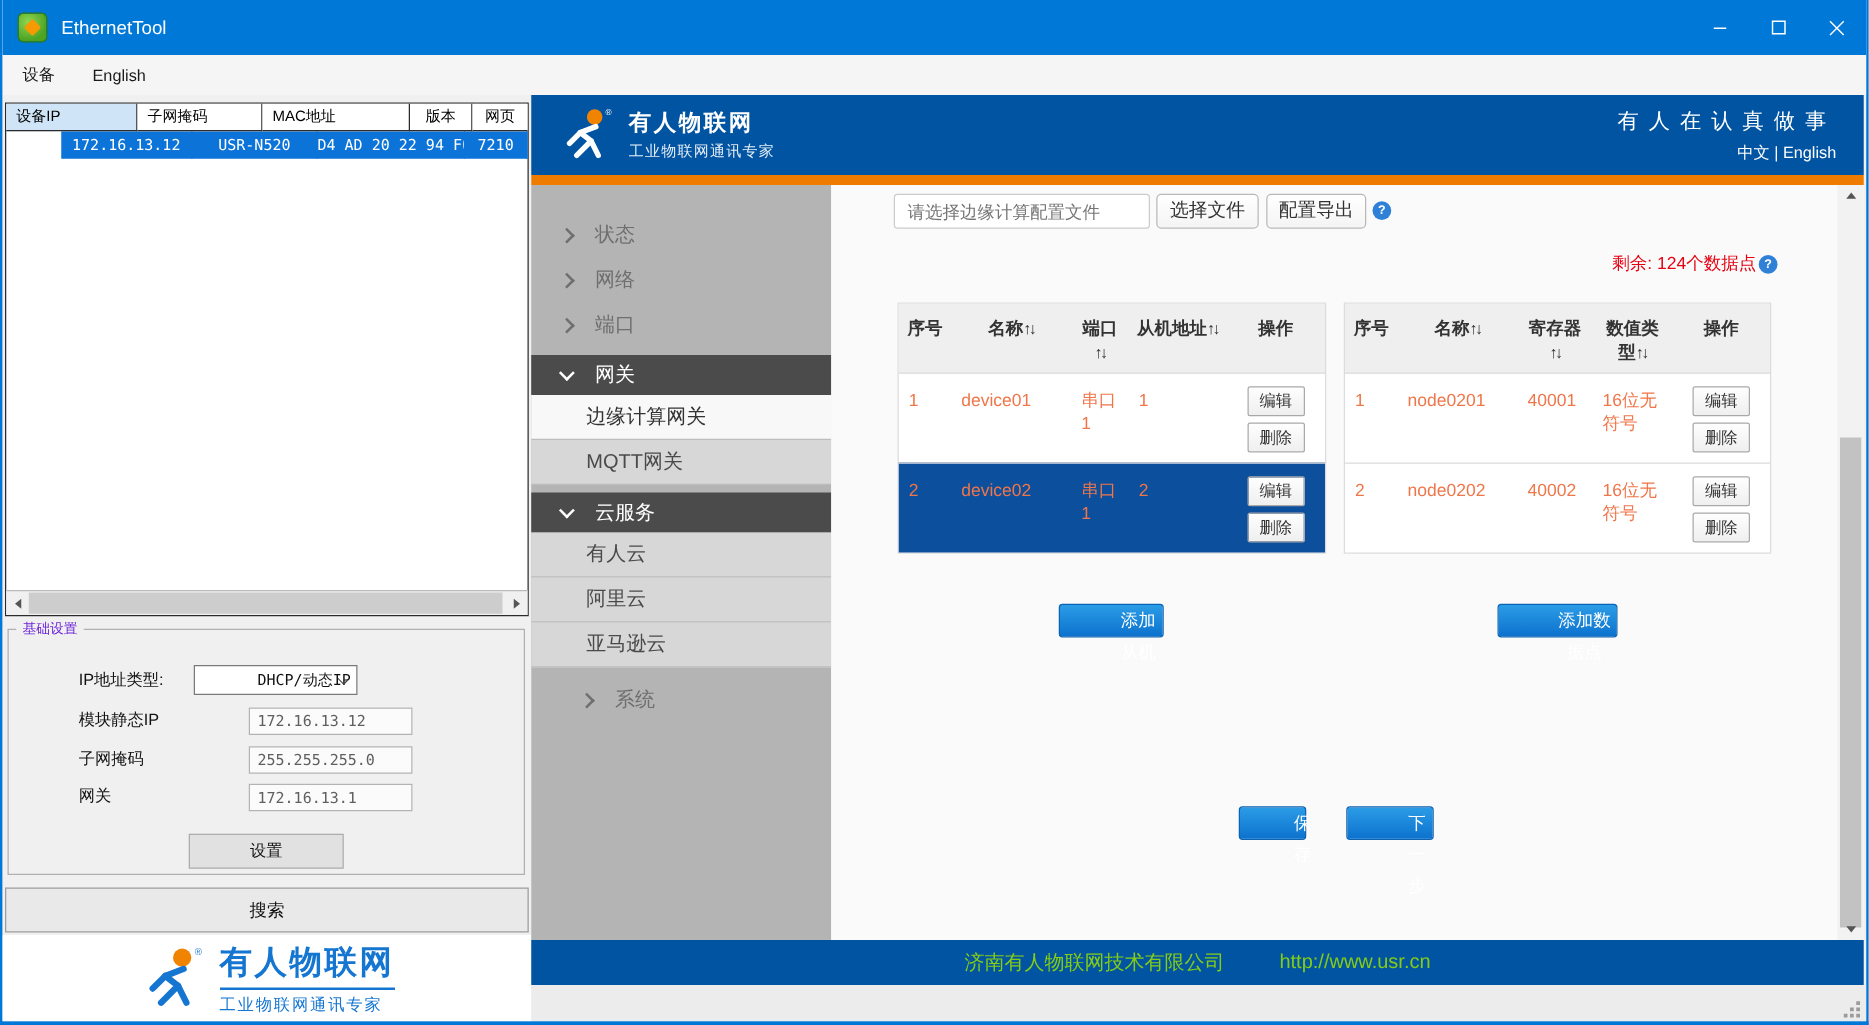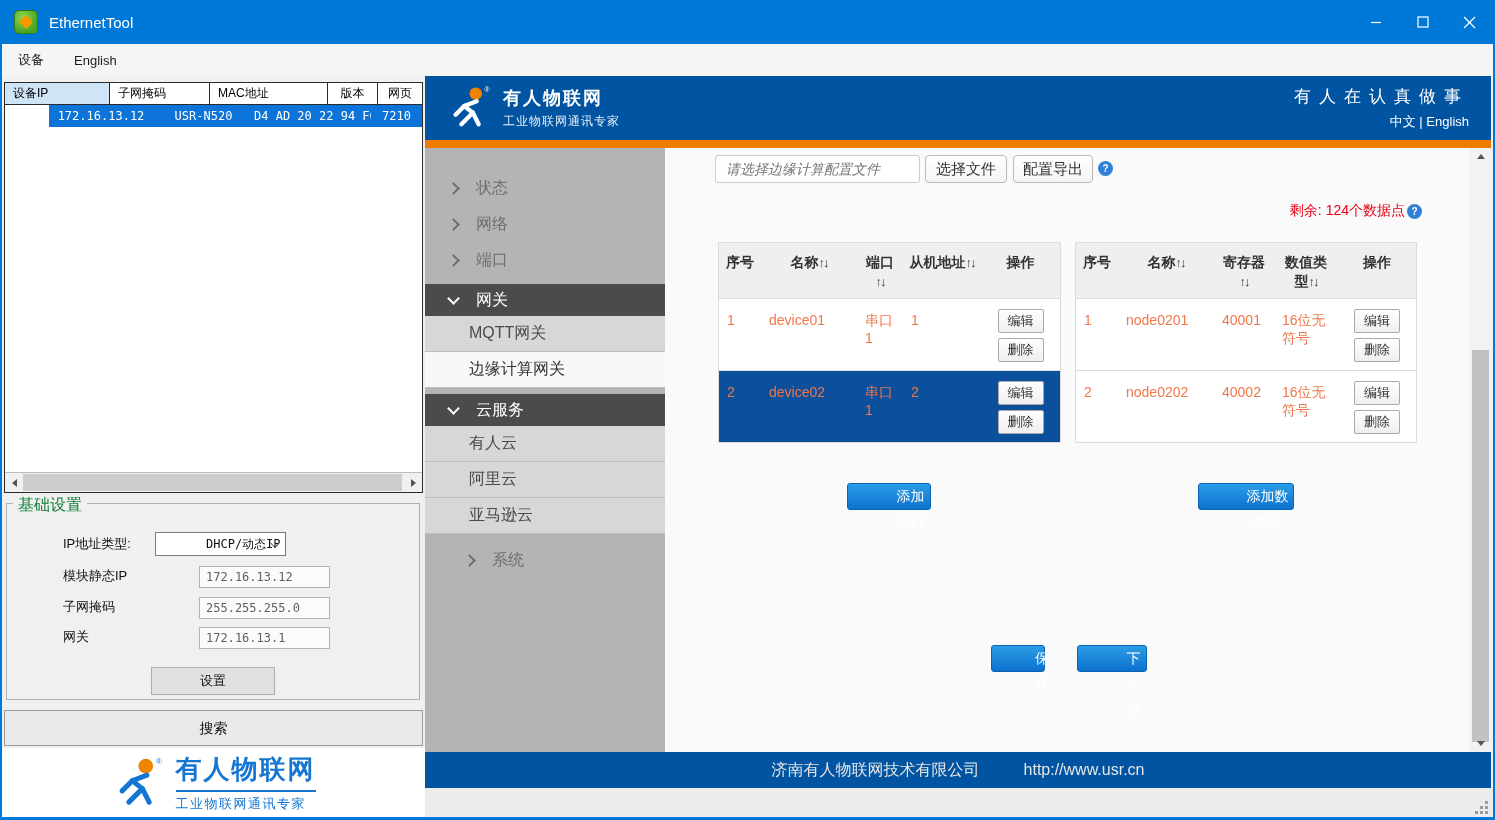--- a/index.html
+++ b/index.html
@@ -35,21 +35,21 @@
   .dl-cell { text-align:center; line-height:22px; overflow:hidden; white-space:nowrap; border-right:1px solid #0c74d8; }
   .dl-hscroll { position:absolute; left:0; right:0; bottom:0; height:20px; background:#f0f0f0; border-top:1px solid #bbb; }
   .hs-arrow { position:absolute; top:0; width:18px; height:19px; display:flex; align-items:center; justify-content:center; }
   .tri-l { width:0;height:0;border-top:4px solid transparent;border-bottom:4px solid transparent;border-right:5px solid #555; }
   .tri-r { width:0;height:0;border-top:4px solid transparent;border-bottom:4px solid transparent;border-left:5px solid #555; }
   .tri-u { width:0;height:0;border-left:4px solid transparent;border-right:4px solid transparent;border-bottom:5px solid #555; }
   .tri-d { width:0;height:0;border-left:4px solid transparent;border-right:4px solid transparent;border-top:5px solid #555; }
   .hs-thumb { position:absolute; left:18px; right:20px; top:1px; height:17px; background:#cdcdcd; }
 
   .groupbox { position:absolute; left:4px; top:427px; width:414px; height:197px; border:1px solid #b0b0b0; }
-  .gb-legend { position:absolute; top:-9px; left:6px; background:#f0f0f0; padding:0 5px; font-size:16px; color:#15803d; }
+  .gb-legend { position:absolute; top:-9px; left:6px; background:#f0f0f0; padding:0 5px; font-size:11px; color:#6d28d9; }
   .gb-label { position:absolute; left:56px; font-size:13px; color:#111; }
   .gb-field { position:absolute; left:148px; width:131px; height:22px; background:#fbfbfb; border:1px solid #b3b3b3; font-size:12px; color:#5f5f5f; line-height:20px; padding-left:6px; }
   .gb-select { position:absolute; left:148px; width:131px; height:24px; background:#fff; border:1px solid #7a7a7a; font-size:12px; color:#111; line-height:22px; padding-left:6px; }
   .sel-chev { position:absolute; right:7px; top:9px; width:7px; height:7px; border-right:1.6px solid #444; border-bottom:1.6px solid #444; transform:rotate(45deg) scale(1,.8); margin-top:-2px; }
   .btn-win { background:#e1e1e1; border:1px solid #adadad; font-size:13px; color:#111; text-align:center; }
   .set-btn { position:absolute; left:144px; top:163px; width:124px; height:28px; line-height:26px; }
   .search-btn { position:absolute; left:2px; top:634px; width:419px; height:36px; line-height:34px; background:#e9e9e9; border:1px solid #9d9d9d; font-size:14px; text-align:center; color:#111; }
 
   .app-logo { position:absolute; left:0; top:672px; right:0; bottom:0; background:#fff; display:flex; align-items:center; justify-content:center; gap:10px; }
   .logo-text-brand { font-size:26px; font-weight:bold; color:#1576d2; letter-spacing:2px; border-bottom:2px solid #1576d2; padding-bottom:3px; }
@@ -75,21 +75,21 @@
   .nav-sub { height:36px; background:#d7d7d7; color:#4a4a4a; border-bottom:1px solid #bdbdbd; padding-left:44px; }
   .nav-sub.active { background:#f8f8f8; color:#333; }
   .chev { width:9px; height:9px; border-right:2px solid currentColor; border-bottom:2px solid currentColor; margin-left:24px; flex:none; }
   .chev.r { transform:rotate(-45deg); }
   .chev.d { transform:rotate(45deg); margin-top:-4px; }
   .nav-label { margin-left:18px; }
   .mt6 { margin-top:6px; } .mt8 { margin-top:8px;margin-left:16px; }
 
   
   .content { flex:1; background:#fafafa; position:relative; }
-  .file-input { position:absolute; left:50px; top:7px; width:205px; height:28px; border:1px solid #ccc; border-radius:3px; background:#fff; font-size:14px; color:#aaa; padding:0 10px; font-family:inherit;font-style:italic; }
+  .file-input { position:absolute; left:50px; top:7px; width:205px; height:28px; border:1px solid #ccc; border-radius:3px; background:#fff; font-size:14px; color:#aaa; padding:0 10px; font-family:inherit; }
   .chip-btn { position:absolute; top:7px; height:28px; background:linear-gradient(#fff,#f4f4f4); border:1px solid #b9b9b9; border-radius:4px; font-size:15px; color:#333; text-align:center; line-height:26px; }
   .help { display:inline-block; width:15px; height:15px; border-radius:50%; background:#2f81d8; color:#fff; font-size:10px; font-weight:bold; text-align:center; line-height:15px; }
   .help.abs { position:absolute; left:433px; top:13px; }
   .remaining { position:absolute; top:54px; right:48px; font-size:14px; color:#e60012; display:flex; align-items:center; gap:2px; }
 
   .dtable { position:absolute; top:94px; border:1px solid #dcdcdc; background:#fff; font-size:14px; }
   .t-head { display:grid; background:#efefef; min-height:56px; border-bottom:1px solid #dcdcdc; }
   .t-hc { padding:10px 6px 4px; font-weight:bold; color:#333; text-align:center; line-height:1.35; }
   .sort { font-size:13px; letter-spacing:-2px; }
   .t-row { display:grid; min-height:70px; color:#f0764a; }
@@ -101,21 +101,21 @@
   .ops { display:flex; flex-direction:column; gap:5px; align-items:center; padding-top:10px; padding-bottom:8px; }
   .mini-btn { width:46px; height:24px; background:linear-gradient(#fefefe,#efefef); border:1px solid #a9a9a9; border-radius:2px; font-size:13px; color:#333; text-align:center; line-height:22px; }
 
   .blue-btn { position:absolute; height:27px; background:linear-gradient(#2b9ce6,#0c72ce); border:1px solid #0a63b4; border-radius:3px; color:#fff; font-size:14px; text-align:center; line-height:25px;padding-left:43px; }
 
   
   .vscroll { width:21px; background:#f2f2f2; position:relative; flex:none; }
   .vs-arrow { position:absolute; left:0; width:21px; height:17px; display:flex; align-items:center; justify-content:center; }
   .vs-thumb { position:absolute; left:2px; right:2px; top:202px; height:392px; background:#c2c2c2; }
 
-  .web-footer { height:36px; background:#0054a1; color:#e5e5e5; display:flex; align-items:center; justify-content:center; gap:44px; font-size:16px; }
+  .web-footer { height:36px; background:#0054a1; color:#84cc16; display:flex; align-items:center; justify-content:center; gap:44px; font-size:16px; }
 
   
   .bottom-strip { position:absolute; left:423px; top:788px; right:0; bottom:0; background:#ececec; }
   .grip { position:absolute; right:5px; bottom:3px; width:14px; height:14px; }
   .grip i { position:absolute; width:3px; height:3px; background:#9b9b9b; }
 
   
   .runner { display:block; }
 </style>
 </head>
@@ -255,25 +255,25 @@
           <span class="nav-label">网络</span>
         </div>
         <div class="nav-item nav-top">
           <span class="chev r"></span>
           <span class="nav-label">端口</span>
         </div>
         <div class="nav-item nav-dark mt6">
           <span class="chev d"></span>
           <span class="nav-label">网关</span>
         </div>
+        <div class="nav-item nav-sub active">
+          <span>边缘计算网关</span>
+        </div>
         <div class="nav-item nav-sub">
           <span>MQTT网关</span>
-        </div>
-        <div class="nav-item nav-sub active">
-          <span>边缘计算网关</span>
         </div>
         <div class="nav-item nav-dark mt6">
           <span class="chev d"></span>
           <span class="nav-label">云服务</span>
         </div>
         <div class="nav-item nav-sub">
           <span>有人云</span>
         </div>
         <div class="nav-item nav-sub">
           <span>阿里云</span>

